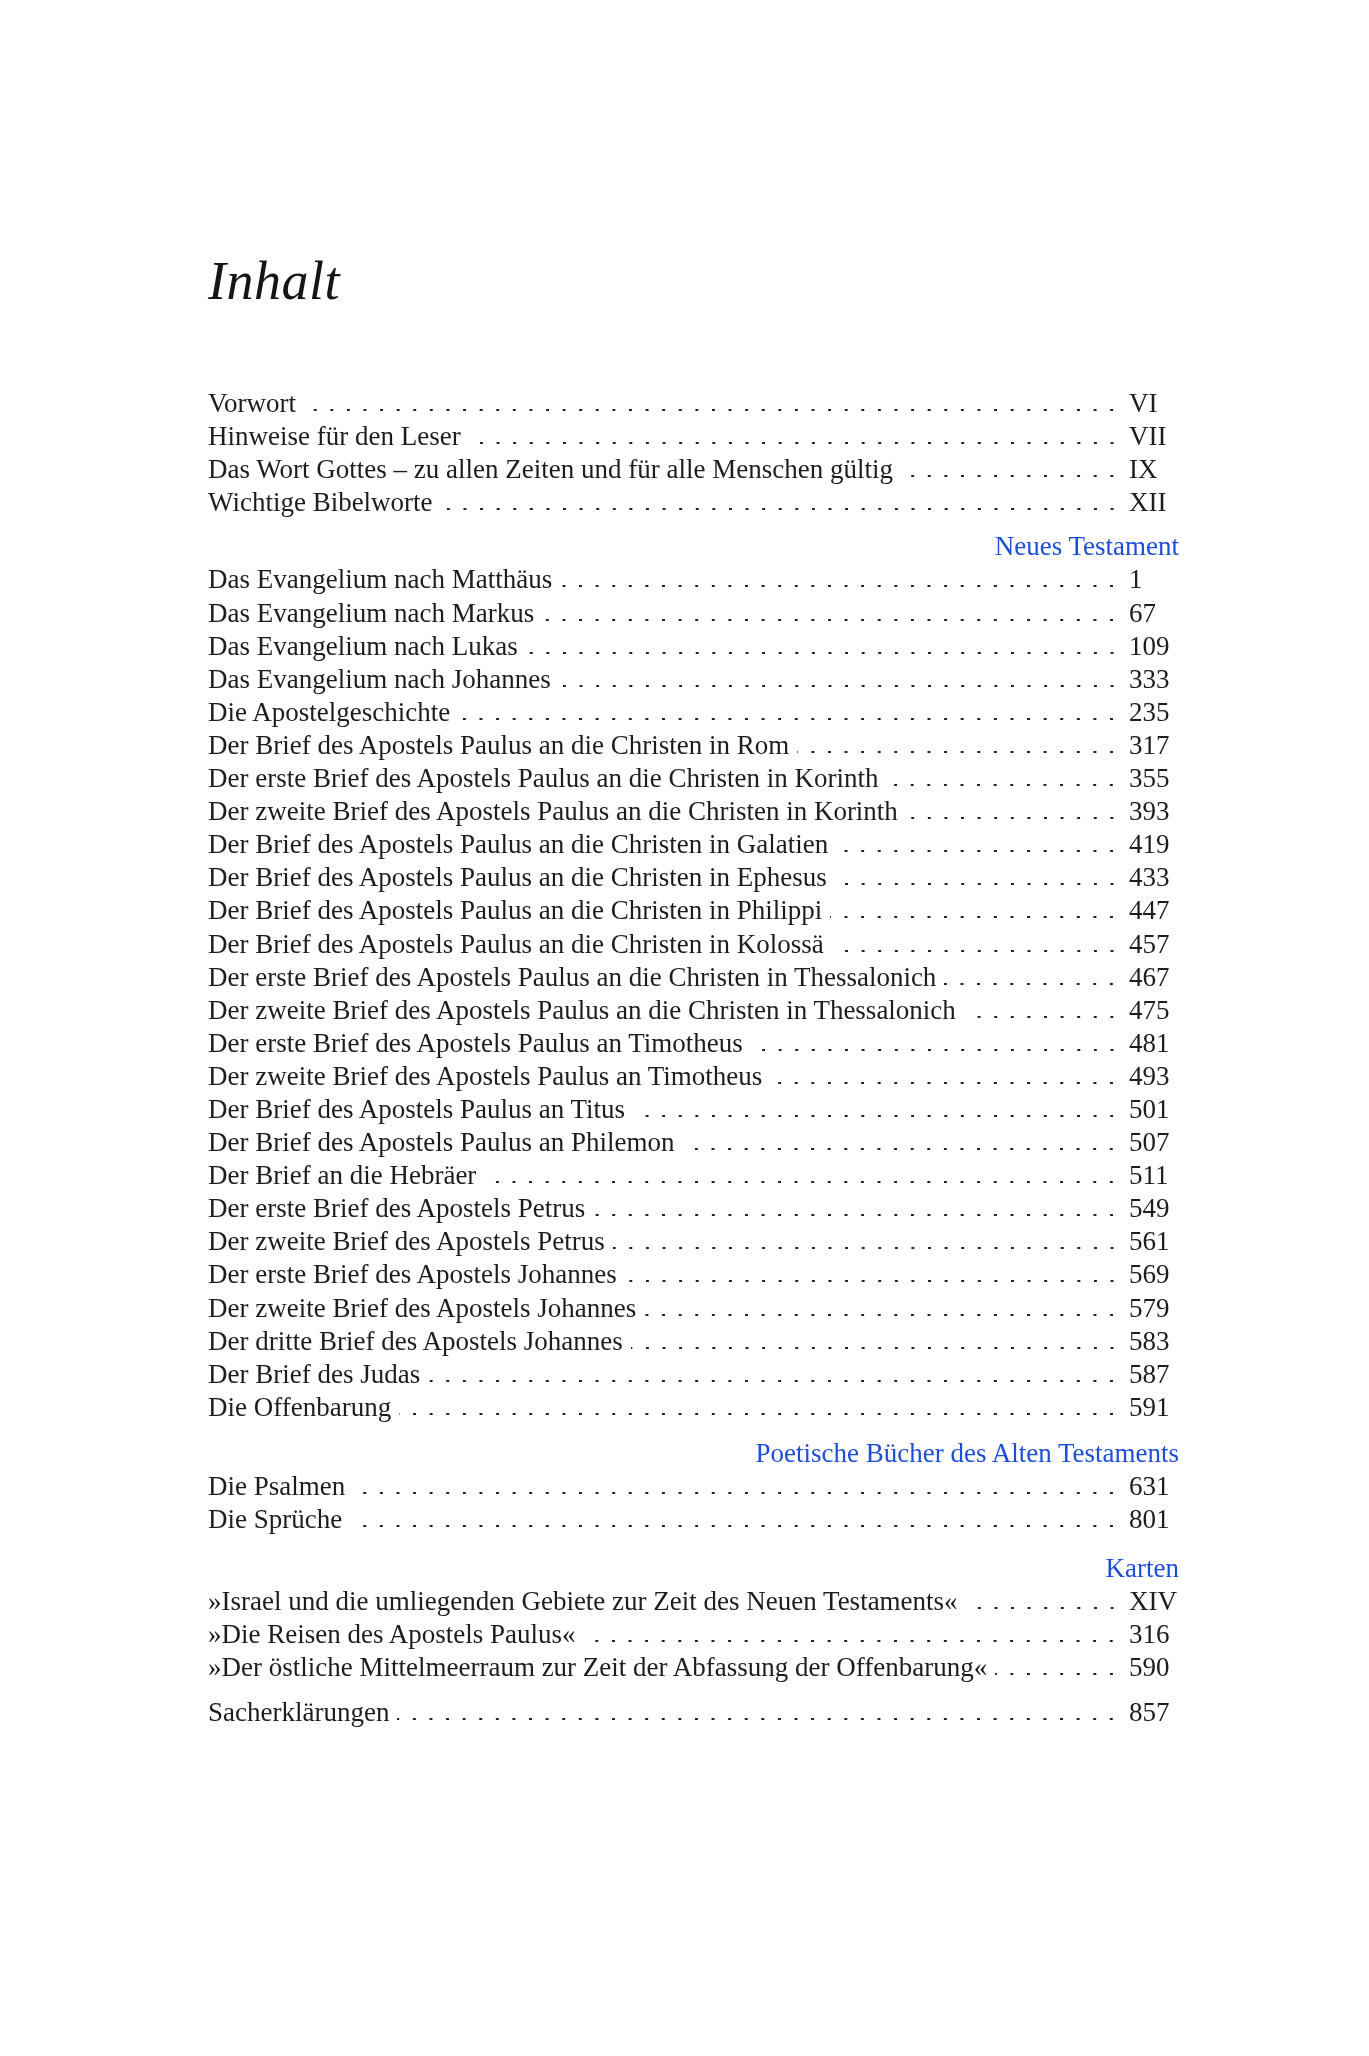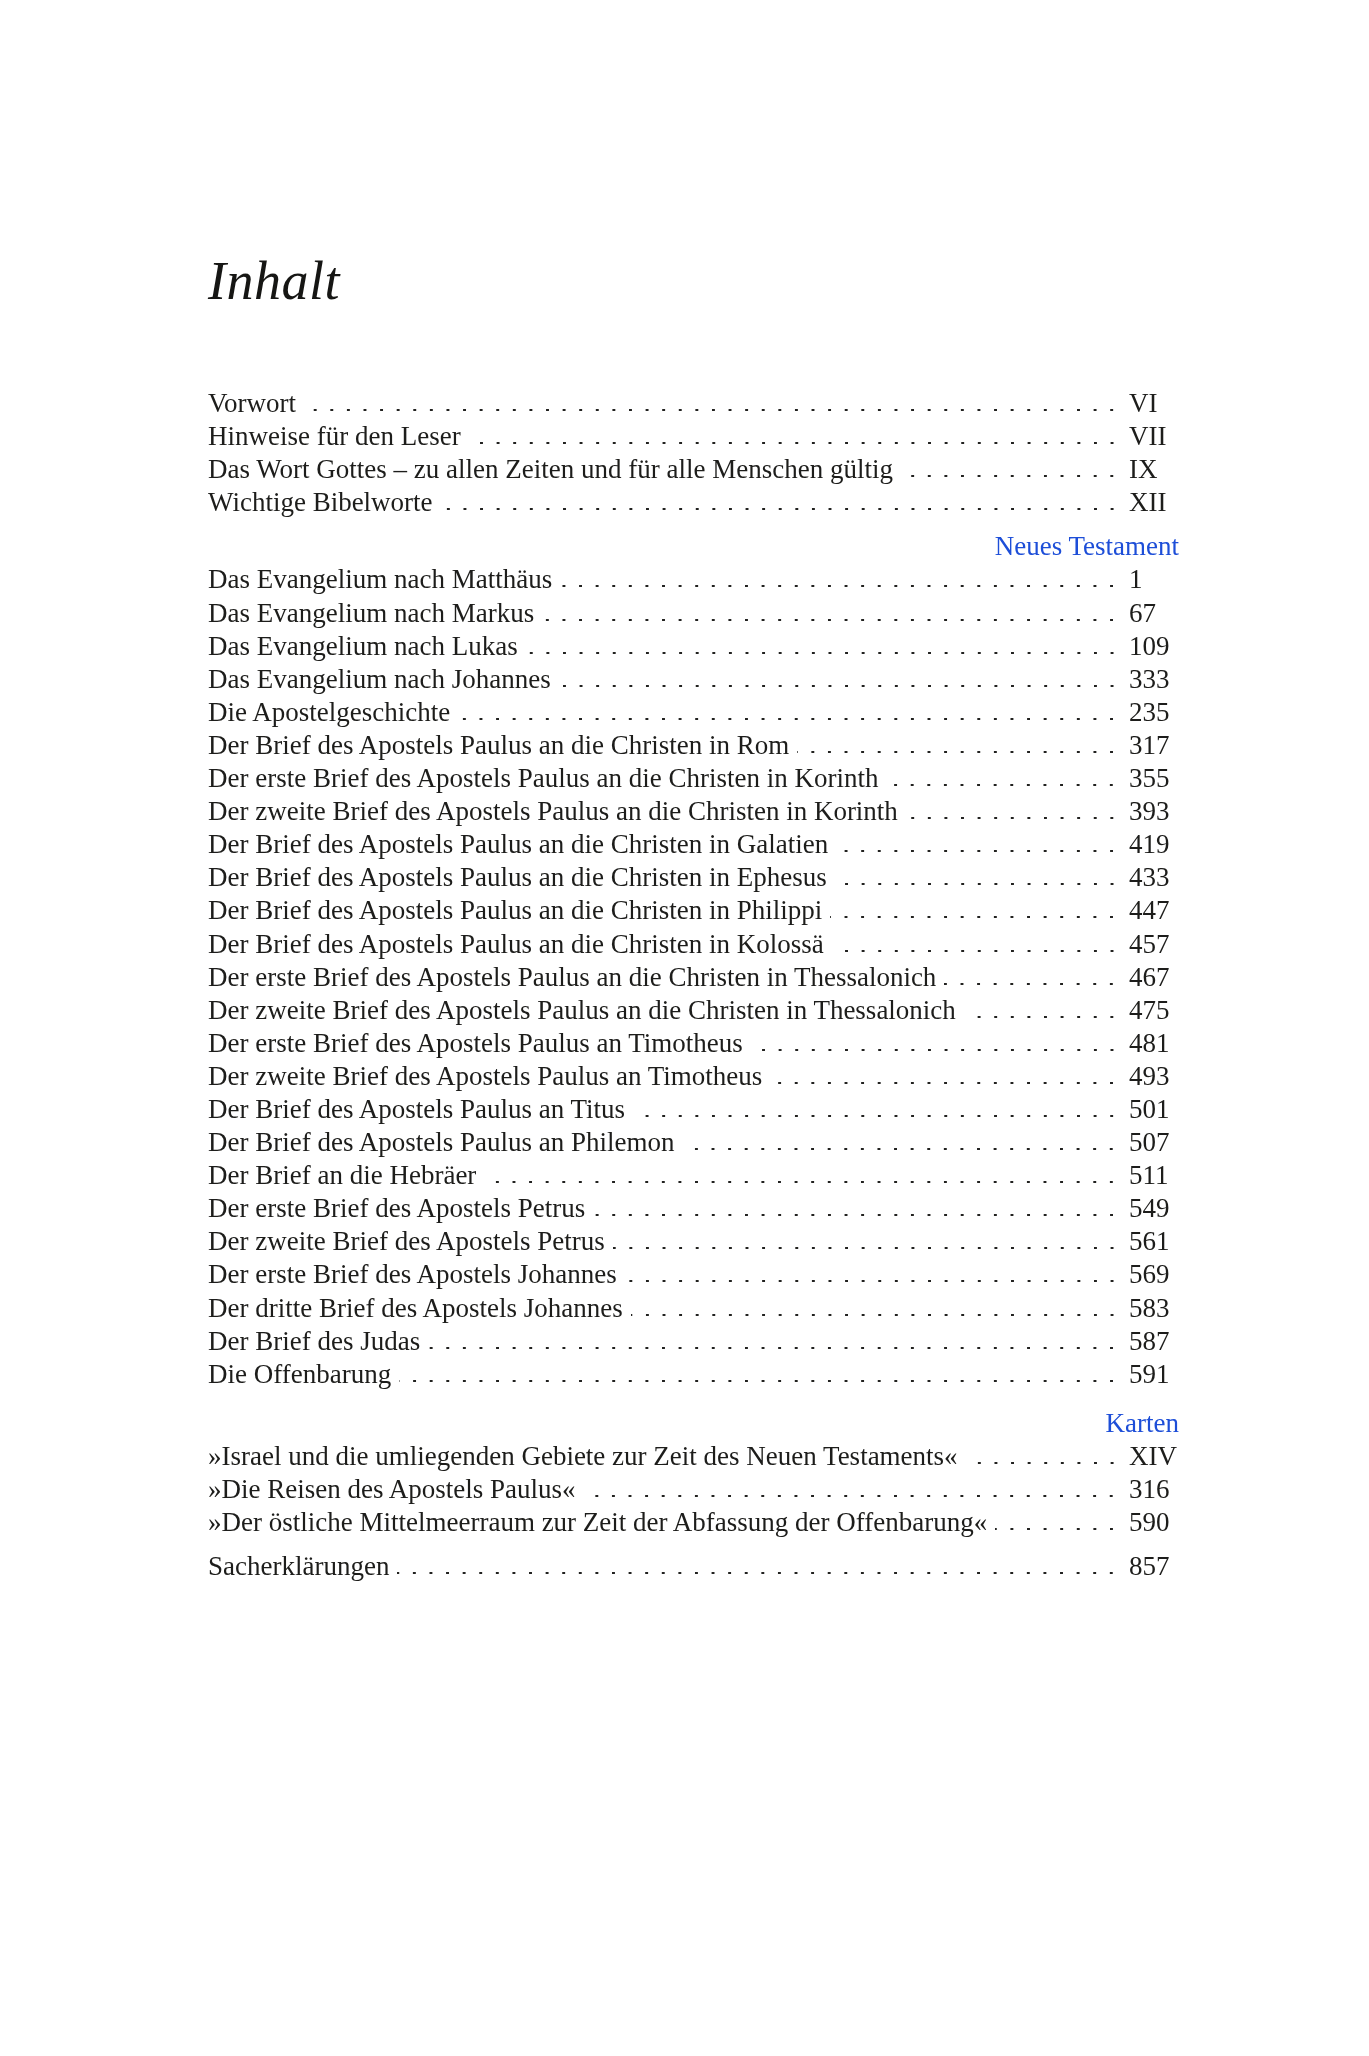--- a/index.html
+++ b/index.html
@@ -198,33 +198,51 @@
           <span class="label">Der zweite Brief des Apostels Petrus</span>
           <span class="dots"></span>
           <span class="pagenum">561</span>
         </div>
         <div class="row">
           <span class="label">Der erste Brief des Apostels Johannes</span>
           <span class="dots"></span>
           <span class="pagenum">569</span>
         </div>
         <div class="row">
+          <span class="label">Der zweite Brief des Apostels Johannes</span>
+          <span class="dots"></span>
+          <span class="pagenum">579</span>
+        </div>
+        <div class="row">
           <span class="label">Der dritte Brief des Apostels Johannes</span>
           <span class="dots"></span>
           <span class="pagenum">583</span>
         </div>
         <div class="row">
           <span class="label">Der Brief des Judas</span>
           <span class="dots"></span>
           <span class="pagenum">587</span>
         </div>
         <div class="row">
           <span class="label">Die Offenbarung</span>
           <span class="dots"></span>
           <span class="pagenum">591</span>
+        </div>
+      </div>
+      <div class="section sec-2">
+        <div class="heading">Poetische Bücher des Alten Testaments</div>
+        <div class="row">
+          <span class="label">Die Psalmen</span>
+          <span class="dots"></span>
+          <span class="pagenum">631</span>
+        </div>
+        <div class="row">
+          <span class="label">Die Sprüche</span>
+          <span class="dots"></span>
+          <span class="pagenum">801</span>
         </div>
       </div>
       <div class="section sec-3">
         <div class="heading">Karten</div>
         <div class="row">
           <span class="label">»Israel und die umliegenden Gebiete zur Zeit des Neuen Testaments«</span>
           <span class="dots"></span>
           <span class="pagenum">XIV</span>
         </div>
         <div class="row">

